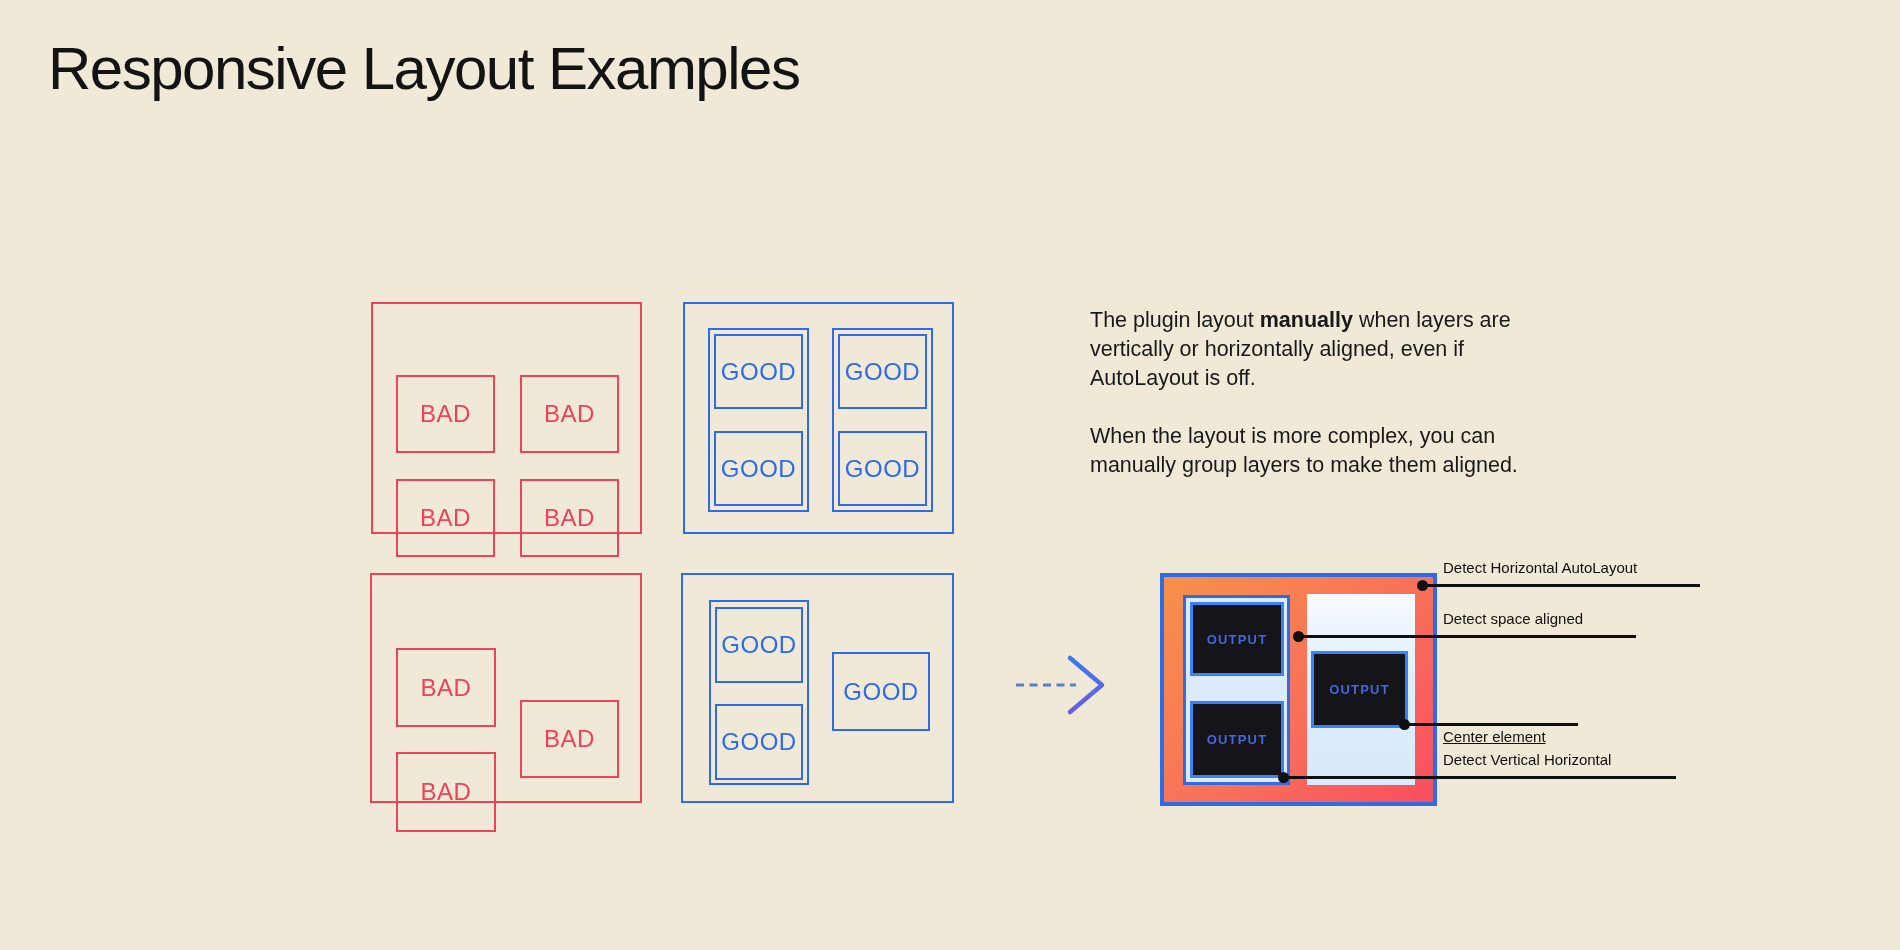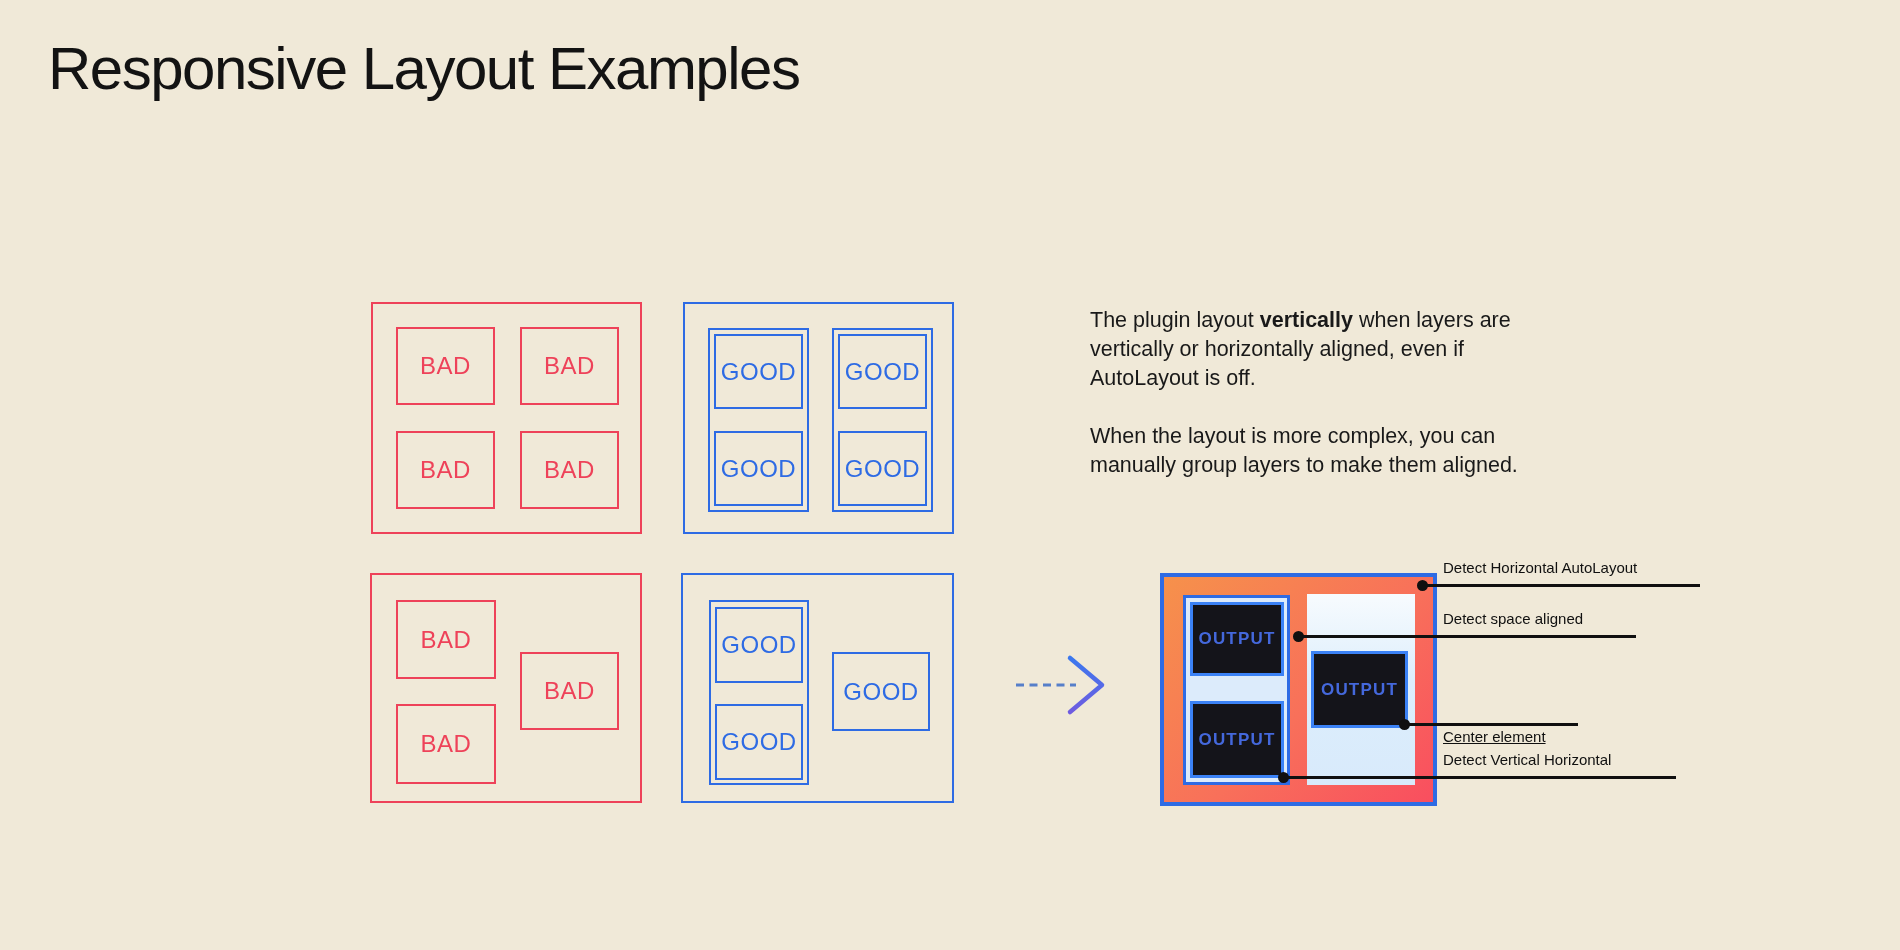--- a/index.html
+++ b/index.html
@@ -20,21 +20,21 @@
   .panel{position:absolute;border:2px solid;}
   .panel.bad{border-color:var(--red);}
   .panel.good{border-color:var(--blue);}
   #bad-grid{left:371px;top:302px;width:271px;height:232px;}
   #good-grid{left:683px;top:302px;width:271px;height:232px;}
   #bad-free{left:370px;top:573px;width:272px;height:230px;}
   #good-free{left:681px;top:573px;width:273px;height:230px;}
 
   .cell{position:absolute;border:2px solid;display:flex;align-items:center;
     justify-content:center;font-size:24px;letter-spacing:0.5px;}
-  .cell.bad{border-color:var(--red);color:var(--red);}
+  .cell.bad{border-color:var(--red);color:var(--red);margin-top:48px;}
   .cell.good{border-color:var(--blue);color:var(--blue);}
   .gwrap{position:absolute;border:2px solid var(--blue);}
 
   
   .description{position:absolute;left:1090px;top:306px;width:452px;
     font-size:21.5px;line-height:29px;color:#191919;}
   .description p + p{margin-top:29px;}
   .description b{font-weight:700;}
 
   
@@ -43,21 +43,21 @@
   
   #output-panel{position:absolute;left:1160px;top:573px;width:277px;height:233px;
     border:4px solid var(--blue);
     background:linear-gradient(135deg,#f6914b 0%,#f8705a 55%,#f94e5f 100%);}
   .owrap{position:absolute;left:19px;top:18px;width:107px;height:190px;
     border:3px solid var(--blue);background:#dcebfb;}
   .pale-col{position:absolute;left:143px;top:17px;width:108px;height:191px;
     background:linear-gradient(180deg,#f7fbfe 0%,#ddeefc 45%,#d8eafb 100%);}
   .ocell{position:absolute;background:#14141a;border:3px solid var(--blue-bright);
     display:flex;align-items:center;justify-content:center;color:#4468dc;
-    font-size:17px;font-weight:600;letter-spacing:1.2px;}
+    font-size:13px;font-weight:600;letter-spacing:1.2px;}
   #ocell-1{left:4px;top:4px;width:94px;height:74px;}
   #ocell-2{left:4px;top:103px;width:94px;height:77px;}
   #ocell-3{left:147px;top:74px;width:97px;height:77px;}
 
   
   .ann-line{position:absolute;height:3px;background:#101010;}
   .ann-dot{position:absolute;width:11px;height:11px;border-radius:50%;background:#101010;}
   .ann-label{position:absolute;font-size:15px;font-weight:500;color:#101010;white-space:nowrap;}
   #ann1-line{left:1422px;top:584px;width:278px;} #ann1-dot{left:1417px;top:580px;} #ann1-label{left:1443px;top:559px;}
   #ann2-line{left:1298px;top:635px;width:338px;} #ann2-dot{left:1293px;top:631px;} #ann2-label{left:1443px;top:610px;}
@@ -95,21 +95,21 @@
 
 <div id="good-free" class="panel good">
   <div class="gwrap" style="left:26px;top:25px;width:100px;height:185px;">
     <div class="cell good" style="left:4px;top:5px;width:88px;height:76px;">GOOD</div>
     <div class="cell good" style="left:4px;top:102px;width:88px;height:76px;">GOOD</div>
   </div>
   <div class="cell good" style="left:149px;top:77px;width:98px;height:79px;">GOOD</div>
 </div>
 
 <div class="description">
-  <p><span>The plugin layout </span><b>vertically</b><span> when layers are vertically or horizontally aligned, even if AutoLayout is off.</span></p>
+  <p><span>The plugin layout </span><b>manually</b><span> when layers are vertically or horizontally aligned, even if AutoLayout is off.</span></p>
   <p>When the layout is more complex, you can manually group layers to make them aligned.</p>
 </div>
 
 <svg class="arrow-svg" width="104" height="80" viewBox="0 0 104 80">
   <defs>
     <linearGradient id="chev" x1="0" y1="0" x2="0" y2="1">
       <stop offset="0" stop-color="#3b78ee"></stop>
       <stop offset="1" stop-color="#6f5ce0"></stop>
     </linearGradient>
   </defs>

